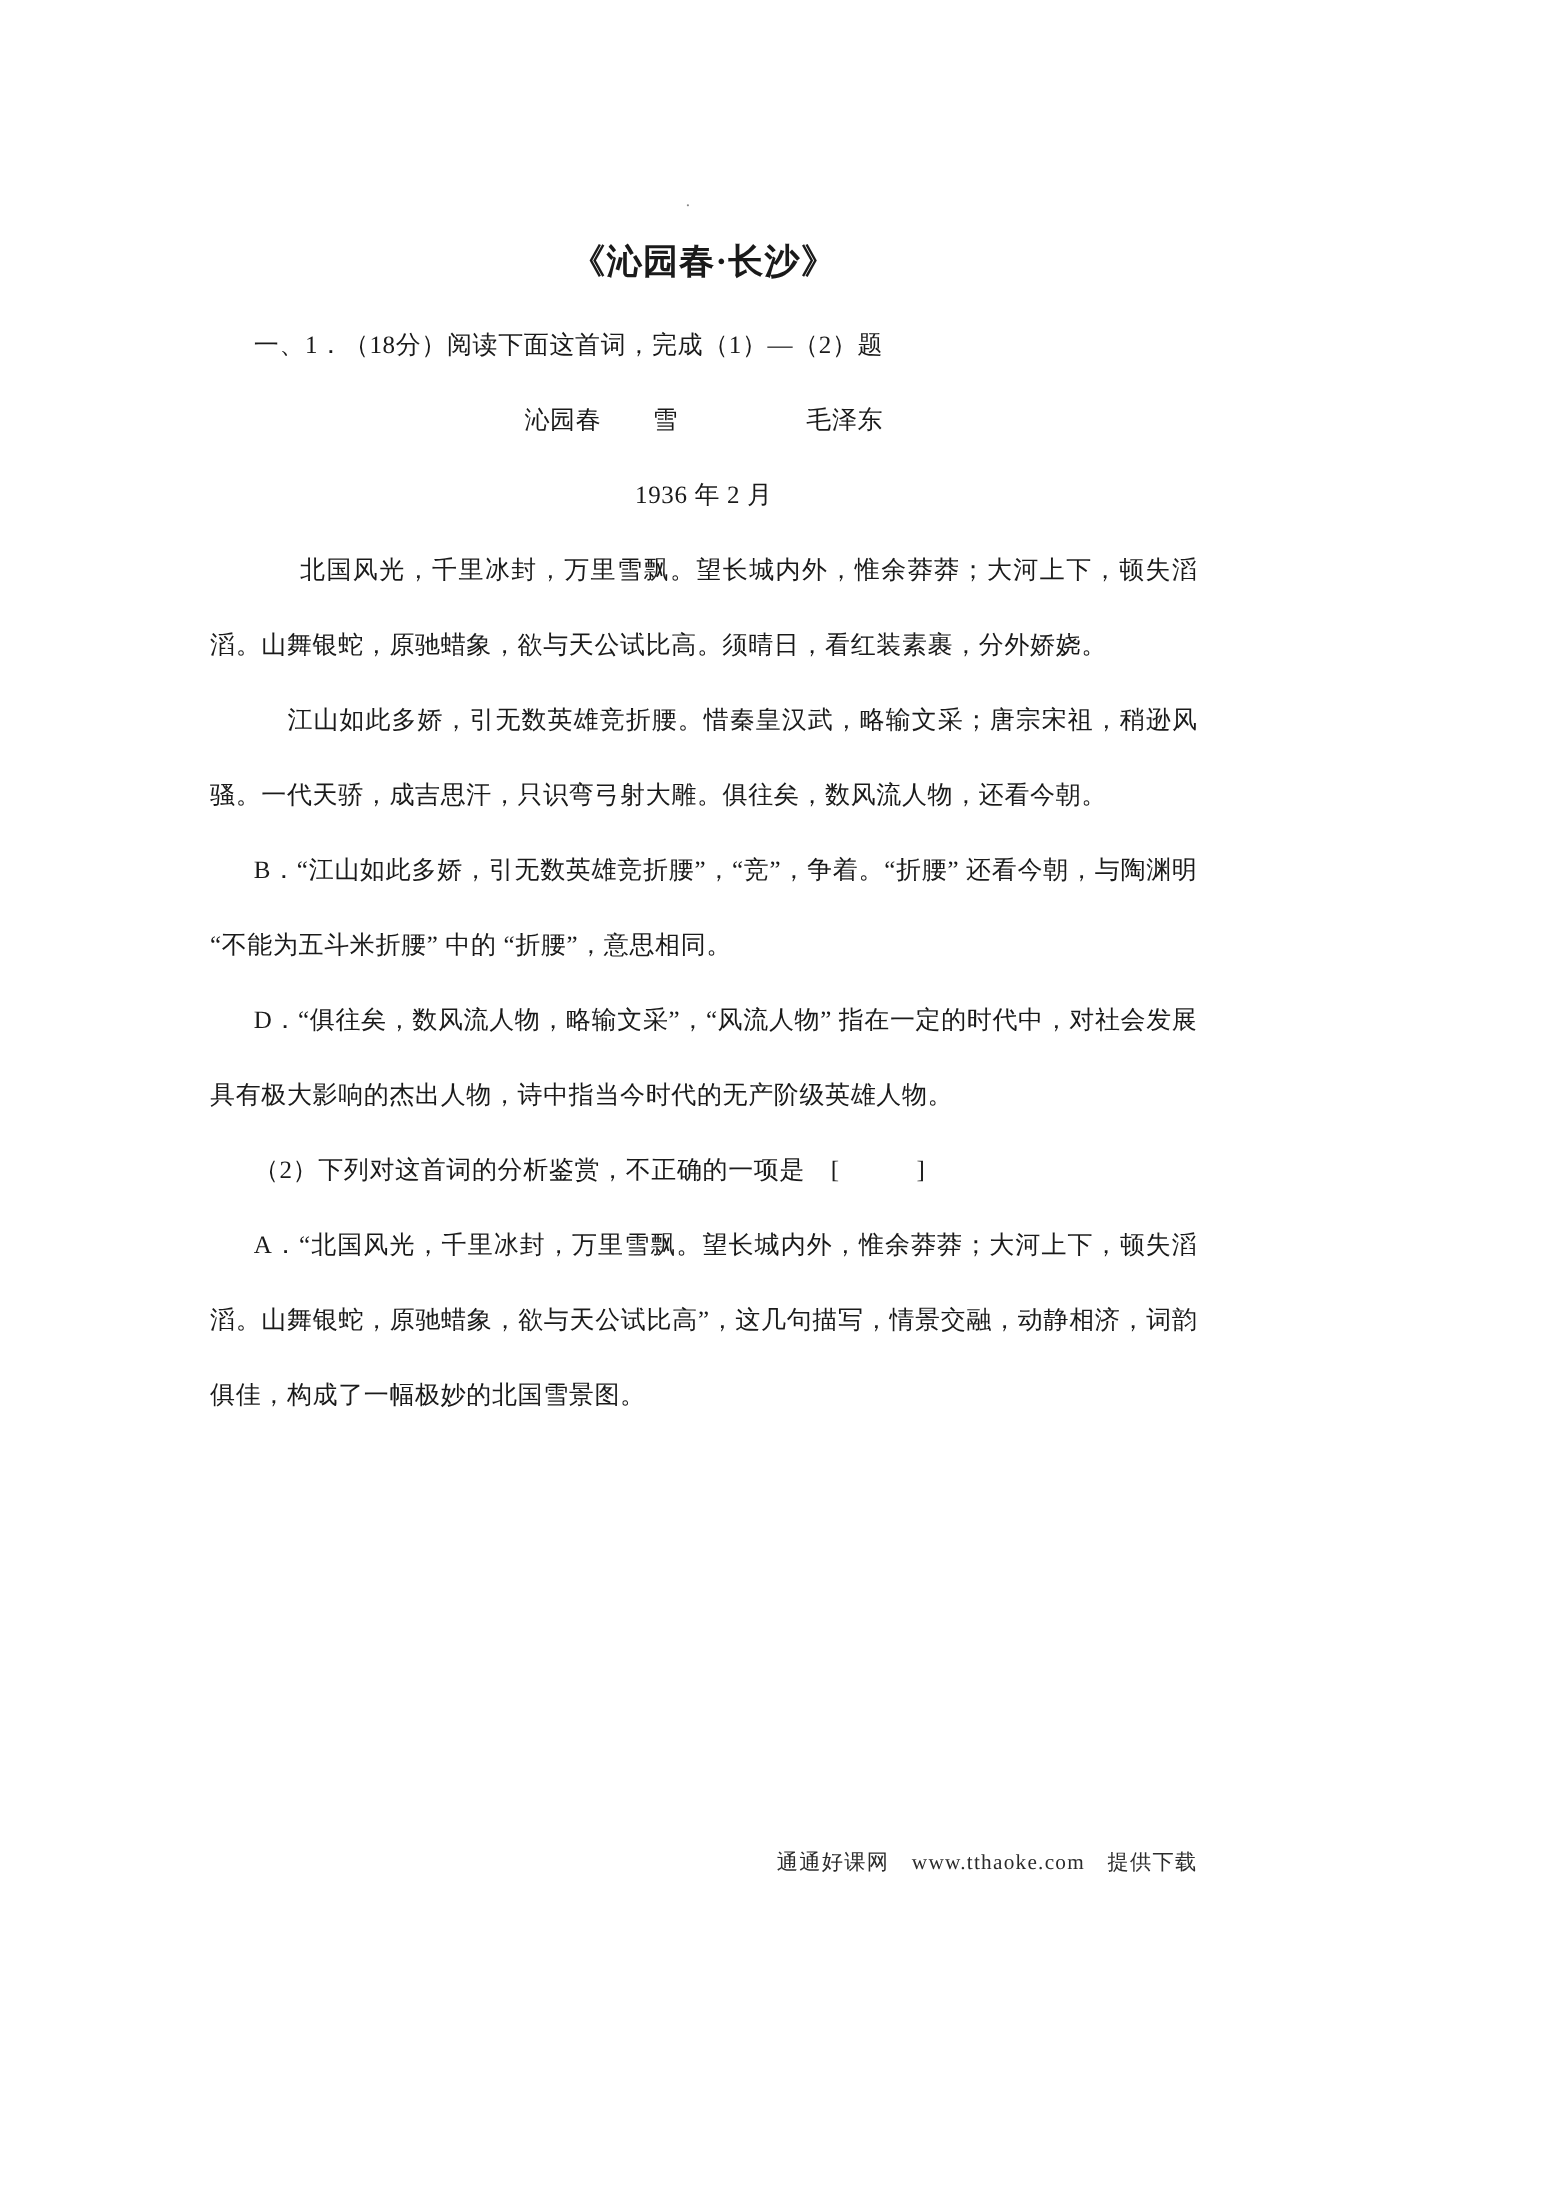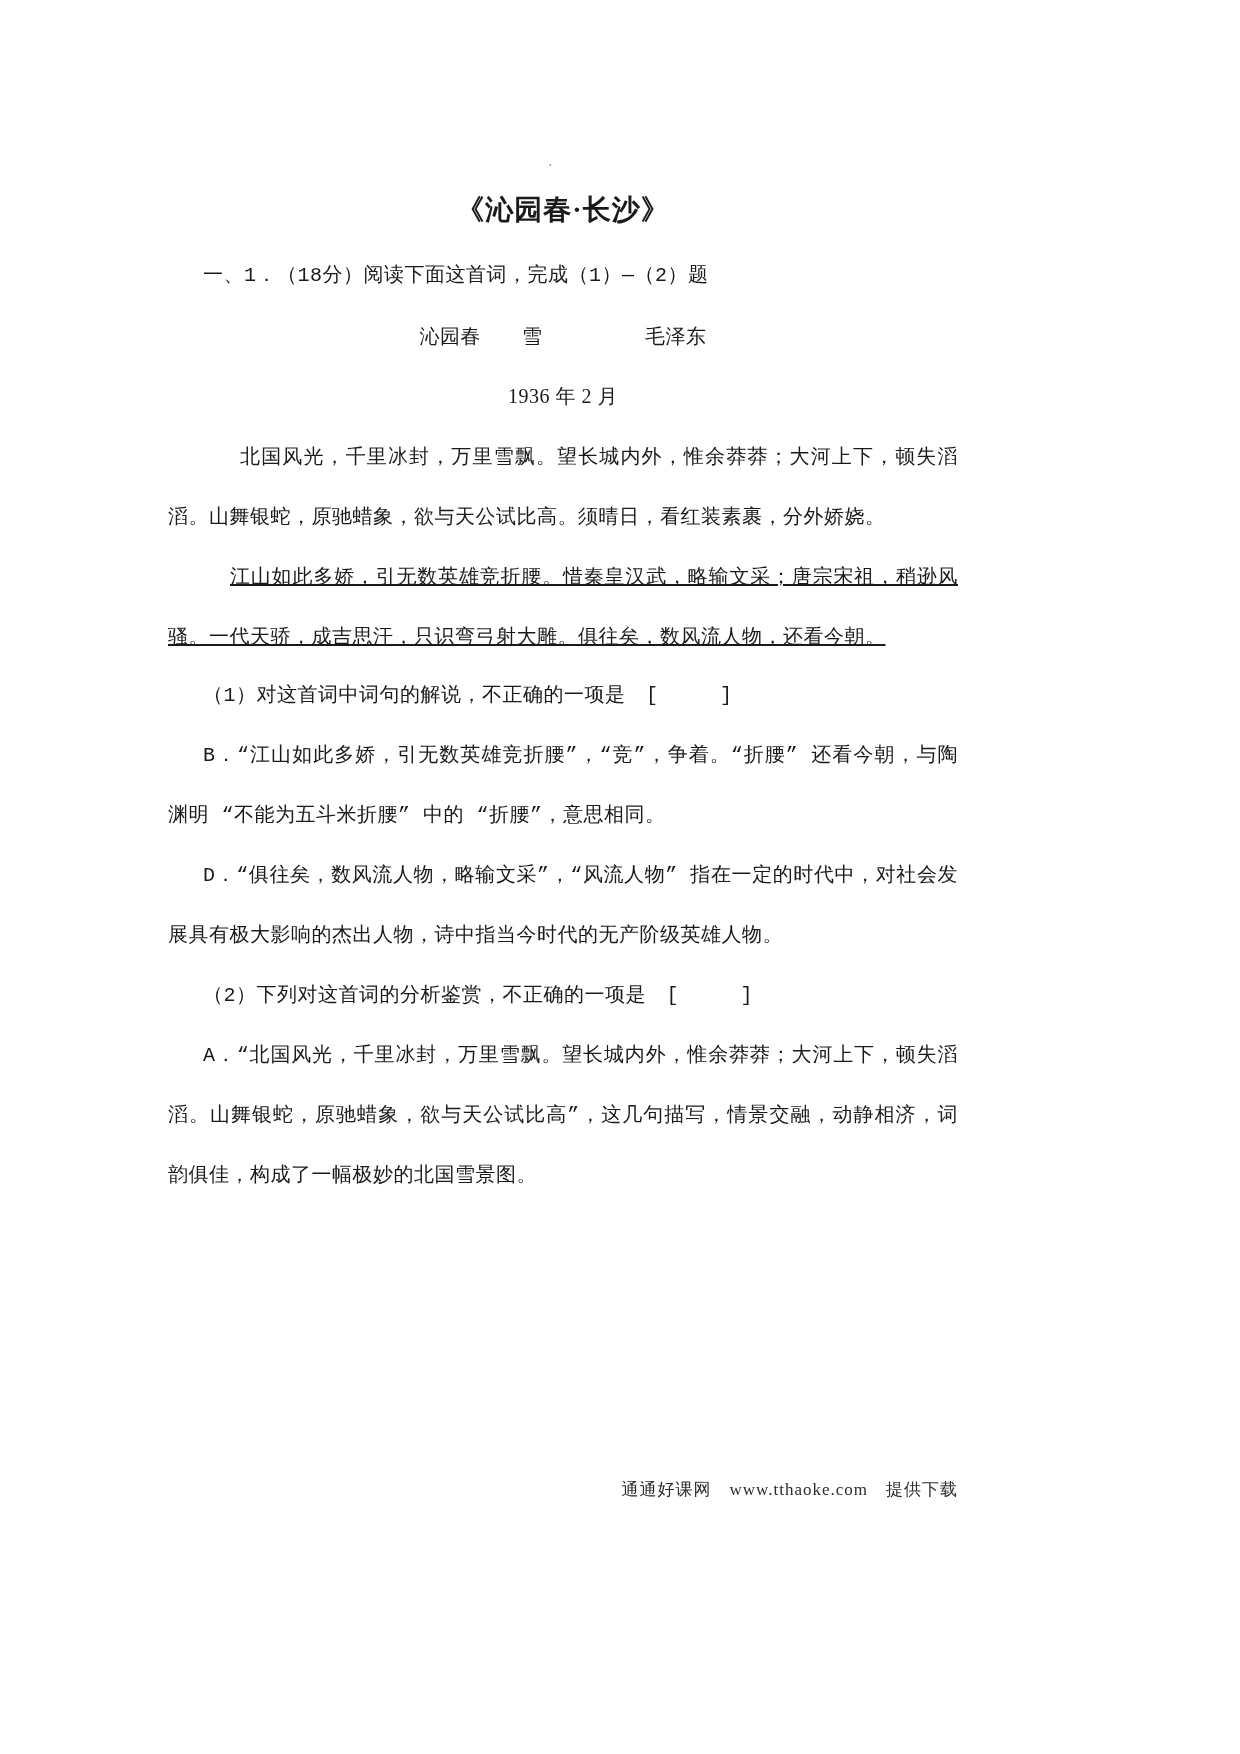--- a/index.html
+++ b/index.html
@@ -35,23 +35,23 @@
     margin-bottom: 14px;
     letter-spacing: 1px;
   }
   .line {
     font-size: 20px;
     line-height: 60px;
     text-align: justify;
     letter-spacing: 0.5px;
   }
   .center { text-align: center; text-indent: 0; }
-  .indent-q { text-indent: 1.75em; font-family: Liberation Mono, monospace; }
+  .indent-q { text-indent: 1.75em; }
   .indent-s1 { text-indent: 3.6em; }
-  .indent-s2 { text-indent: 3.1em; text-decoration: underline; }
+  .indent-s2 { text-indent: 3.1em; }
   .footer {
     position: absolute;
     top: 1478px;
     left: 168px;
     width: 790px;
     text-align: right;
     font-size: 17px;
     color: #2b2b2b;
     letter-spacing: 1px;
   }
@@ -70,21 +70,20 @@
     <p class="line indent-q">一、1．（18分）阅读下面这首词，完成（1）—（2）题</p>
 
     <p class="line center">沁园春　　雪　　　　　毛泽东</p>
 
     <p class="line center">1936 年 2 月</p>
 
     <p class="line indent-s1">北国风光，千里冰封，万里雪飘。望长城内外，惟余莽莽；大河上下，顿失滔滔。山舞银蛇，原驰蜡象，欲与天公试比高。须晴日，看红装素裹，分外娇娆。</p>
 
     <p class="line indent-s2">江山如此多娇，引无数英雄竞折腰。惜秦皇汉武，略输文采；唐宗宋祖，稍逊风骚。一代天骄，成吉思汗，只识弯弓射大雕。俱往矣，数风流人物，还看今朝。</p>
 
-    <p class="line indent-q">（1）对这首词中词句的解说，不正确的一项是　[　　　]</p>
 
 
     <p class="line indent-q">B．“江山如此多娇，引无数英雄竞折腰”，“竞”，争着。“折腰” 还看今朝，与陶渊明 “不能为五斗米折腰” 中的 “折腰”，意思相同。</p>
 
 
     <p class="line indent-q">D．“俱往矣，数风流人物，略输文采”，“风流人物” 指在一定的时代中，对社会发展具有极大影响的杰出人物，诗中指当今时代的无产阶级英雄人物。</p>
 
     <p class="line indent-q">（2）下列对这首词的分析鉴赏，不正确的一项是　[　　　]</p>
 
     <p class="line indent-q">A．“北国风光，千里冰封，万里雪飘。望长城内外，惟余莽莽；大河上下，顿失滔滔。山舞银蛇，原驰蜡象，欲与天公试比高”，这几句描写，情景交融，动静相济，词韵俱佳，构成了一幅极妙的北国雪景图。</p>

